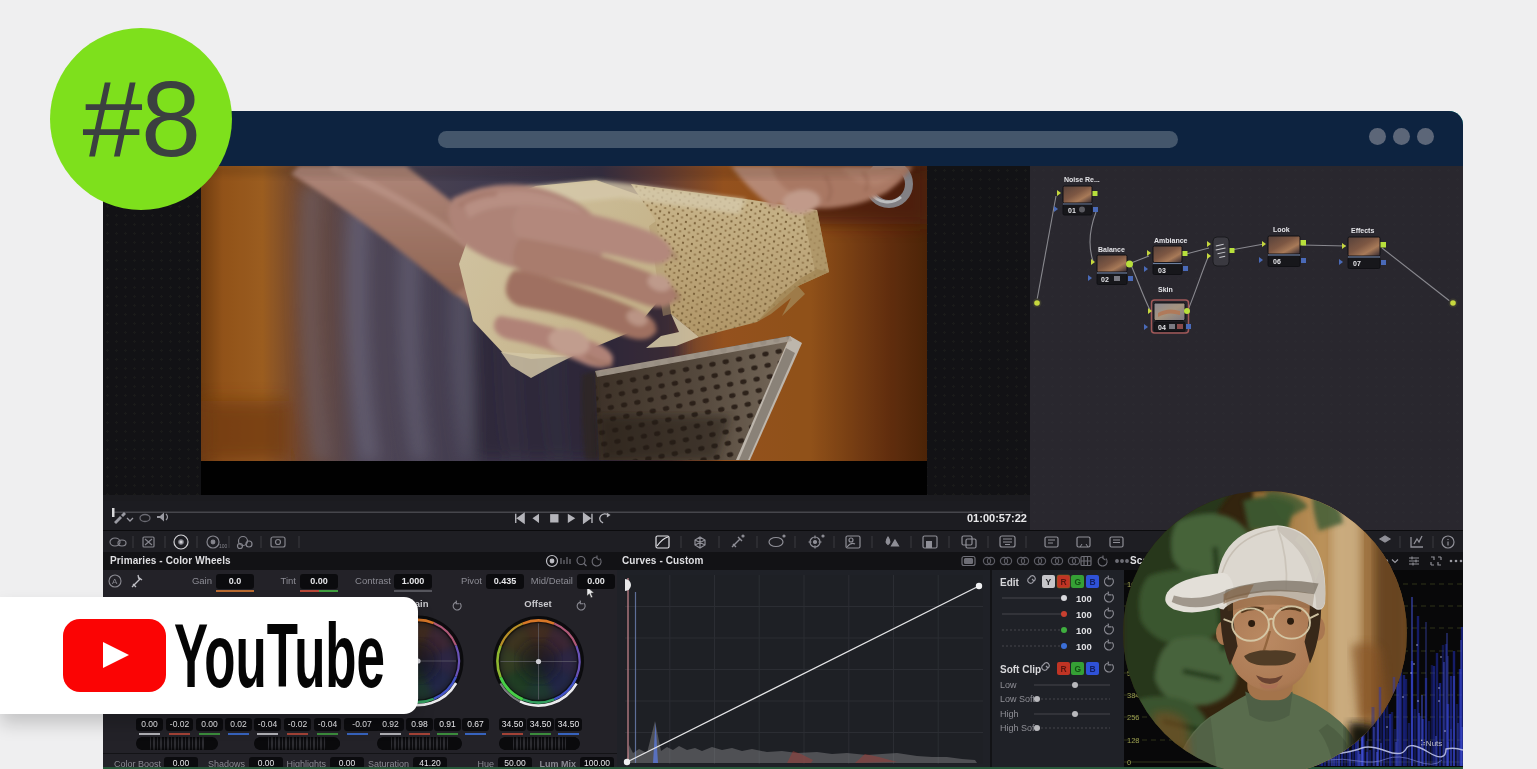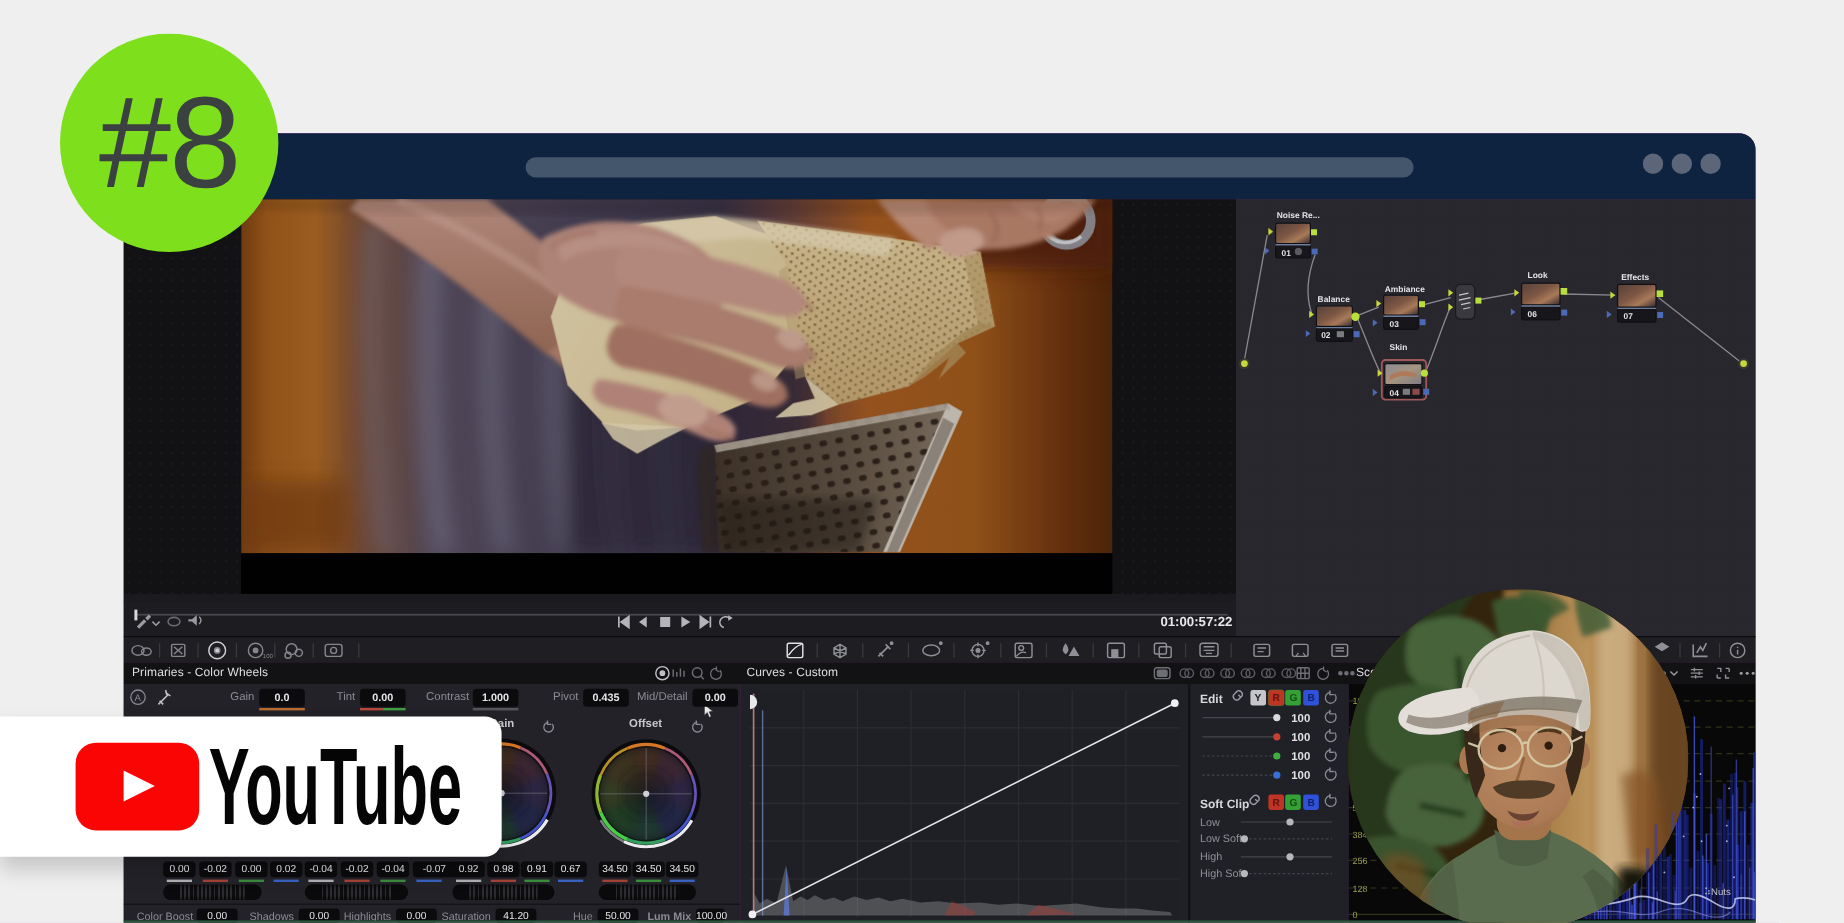--- a/index.html
+++ b/index.html
@@ -1,34 +1,34 @@
 <!DOCTYPE html>
 <html><head>
 <meta charset="utf-8">
 <style>
 * { margin:0; padding:0; box-sizing:border-box; }
 html,body { width:1537px; height:769px; overflow:hidden; background:#efeff0; font-family:"Liberation Sans", sans-serif; }
 #page { position:absolute; left:0; top:0; width:1537px; height:769px; overflow:hidden; }
 .abs { position:absolute; }
-#window { position:absolute; left:103px; top:111px; width:1360px; height:658px; background:#701a75; border-radius:14px 14px 0 0; overflow:hidden; }
+#window { position:absolute; left:103px; top:111px; width:1360px; height:658px; background:#14b8a6; border-radius:14px 14px 0 0; overflow:hidden; }
 #titlebar { position:absolute; left:0; top:0; width:1360px; height:55px; background:#0d2340; }
 #pill { position:absolute; left:335px; top:20px; width:740px; height:17px; border-radius:9px; background:#44566b; }
 .tdot { position:absolute; top:17px; width:17px; height:17px; border-radius:50%; background:#5c6678; }
 #viewer { position:absolute; left:0; top:55px; width:927px; height:329px; background:#121215; background-image:radial-gradient(circle, #24261f66 1px, transparent 1.1px); background-size:9px 9px; }
 #letterbox { position:absolute; left:98px; top:350px; width:726px; height:34px; background:#010101; }
 #band { position:absolute; left:0; top:384px; width:927px; height:7px; background:#1b1b1f; }
 #nodepanel { position:absolute; left:927px; top:55px; width:433px; height:364px; background:#29272e; background-image:radial-gradient(circle, #32303730 1px, transparent 1.1px); background-size:9px 9px; }
 #transport { position:absolute; left:0; top:390px; width:927px; height:29px; background:#1c1c21; }
 #toolbar { position:absolute; left:0; top:419px; width:1360px; height:22px; background:#1e1e23; border-top:1px solid #0b0b0d; }
 #headers { position:absolute; left:0; top:441px; width:1360px; height:18px; background:#121215; }
 #wheelspanel { position:absolute; left:0; top:459px; width:514px; height:199px; background:#232228; }
 #curvespanel { position:absolute; left:514px; top:459px; width:507px; height:199px; background:#1f2127; }
 #scopespanel { position:absolute; left:1021px; top:459px; width:339px; height:199px; background:#080809; }
 #greenline { position:absolute; left:0; top:655.5px; width:1360px; height:2.5px; background:#27593a; }
-.hdrtext { position:absolute; top:3px; font-size:10px; font-weight:normal; color:#dfdfe2; letter-spacing:0.1px; }
+.hdrtext { position:absolute; top:3px; font-size:10px; font-weight:bold; color:#dfdfe2; letter-spacing:0.1px; }
 .glabel { color:#8b8b93; font-size:9.5px; position:absolute; white-space:nowrap; }
 .vbox { position:absolute; background:#0b0b0e; border-radius:3px; color:#e6e6e9; font-size:9px; font-weight:bold; text-align:center; line-height:15px; height:15px; }
 .vbox2 { position:absolute; background:#0b0b0e; border-radius:3px; color:#e6e6e9; font-size:8.5px; text-align:center; line-height:12px; height:12px; }
 #ytbox { position:absolute; left:0px; top:597px; width:418px; height:117px; background:#ffffff; border-radius:0 14px 14px 0; box-shadow:0 10px 18px rgba(0,0,0,0.18); }
 #ytred { position:absolute; left:63px; top:22px; width:103px; height:73px; background:#fb0404; border-radius:17px; }
 #yttri { position:absolute; left:40px; top:23px; width:0; height:0; border-left:26px solid #ffffff; border-top:13.5px solid transparent; border-bottom:13.5px solid transparent; }
 #greencircle { position:absolute; left:50px; top:28px; width:182px; height:182px; border-radius:50%; background:#7ee01c; }
 #greencircle .num { position:absolute; left:0; top:28px; width:182px; text-align:center; font-size:108px; font-weight:400; color:#3b4040; letter-spacing:-1.5px; }
 #webcam { position:absolute; left:1123px; top:491px; width:284px; height:284px; border-radius:50%; overflow:hidden; }
 .mw { position:absolute; height:13px; border-radius:7px; background:#0d0d10; background-image:repeating-linear-gradient(90deg, #2c2c31 0px, #2c2c31 1.5px, #0d0d10 1.5px, #0d0d10 3.5px); box-shadow:inset 0 0 4px #000; }
@@ -543,21 +543,21 @@
       <div class="vbox2" style="left:61px; top:187px; width:34px;">0.00</div>
       <div class="glabel" style="left:100px; top:189px; width:42px; text-align:right; font-size:9px;">Shadows</div>
       <div class="vbox2" style="left:146px; top:187px; width:34px;">0.00</div>
       <div class="glabel" style="left:180px; top:189px; width:43px; text-align:right; font-size:9px;">Highlights</div>
       <div class="vbox2" style="left:227px; top:187px; width:34px;">0.00</div>
       <div class="glabel" style="left:263px; top:189px; width:43px; text-align:right; font-size:9px;">Saturation</div>
       <div class="vbox2" style="left:310px; top:187px; width:34px;">41.20</div>
       <div class="glabel" style="left:366px; top:189px; width:25px; text-align:right; font-size:9px;">Hue</div>
       <div class="vbox2" style="left:395px; top:187px; width:34px;">50.00</div>
       <div class="glabel" style="left:434px; top:189px; width:39px; text-align:right; font-size:9px;font-weight:bold;">Lum Mix</div>
-      <div class="vbox2" style="left:477px; top:187px; width:24px;">100.00</div>
+      <div class="vbox2" style="left:477px; top:187px; width:34px;">100.00</div>
     </div>
     <div id="curvespanel">
       <svg width="507" height="199" viewBox="0 0 507 199" style="position:absolute;left:0;top:0;">
         <rect x="8" y="5" width="358" height="189" fill="#1e2025"></rect>
         <line x1="52.8" y1="5" x2="52.8" y2="194" stroke="#2b2d33" stroke-width="1"></line>
 <line x1="97.5" y1="5" x2="97.5" y2="194" stroke="#2b2d33" stroke-width="1"></line>
 <line x1="142.2" y1="5" x2="142.2" y2="194" stroke="#2b2d33" stroke-width="1"></line>
 <line x1="187.0" y1="5" x2="187.0" y2="194" stroke="#2b2d33" stroke-width="1"></line>
 <line x1="231.8" y1="5" x2="231.8" y2="194" stroke="#2b2d33" stroke-width="1"></line>
 <line x1="276.5" y1="5" x2="276.5" y2="194" stroke="#2b2d33" stroke-width="1"></line>

